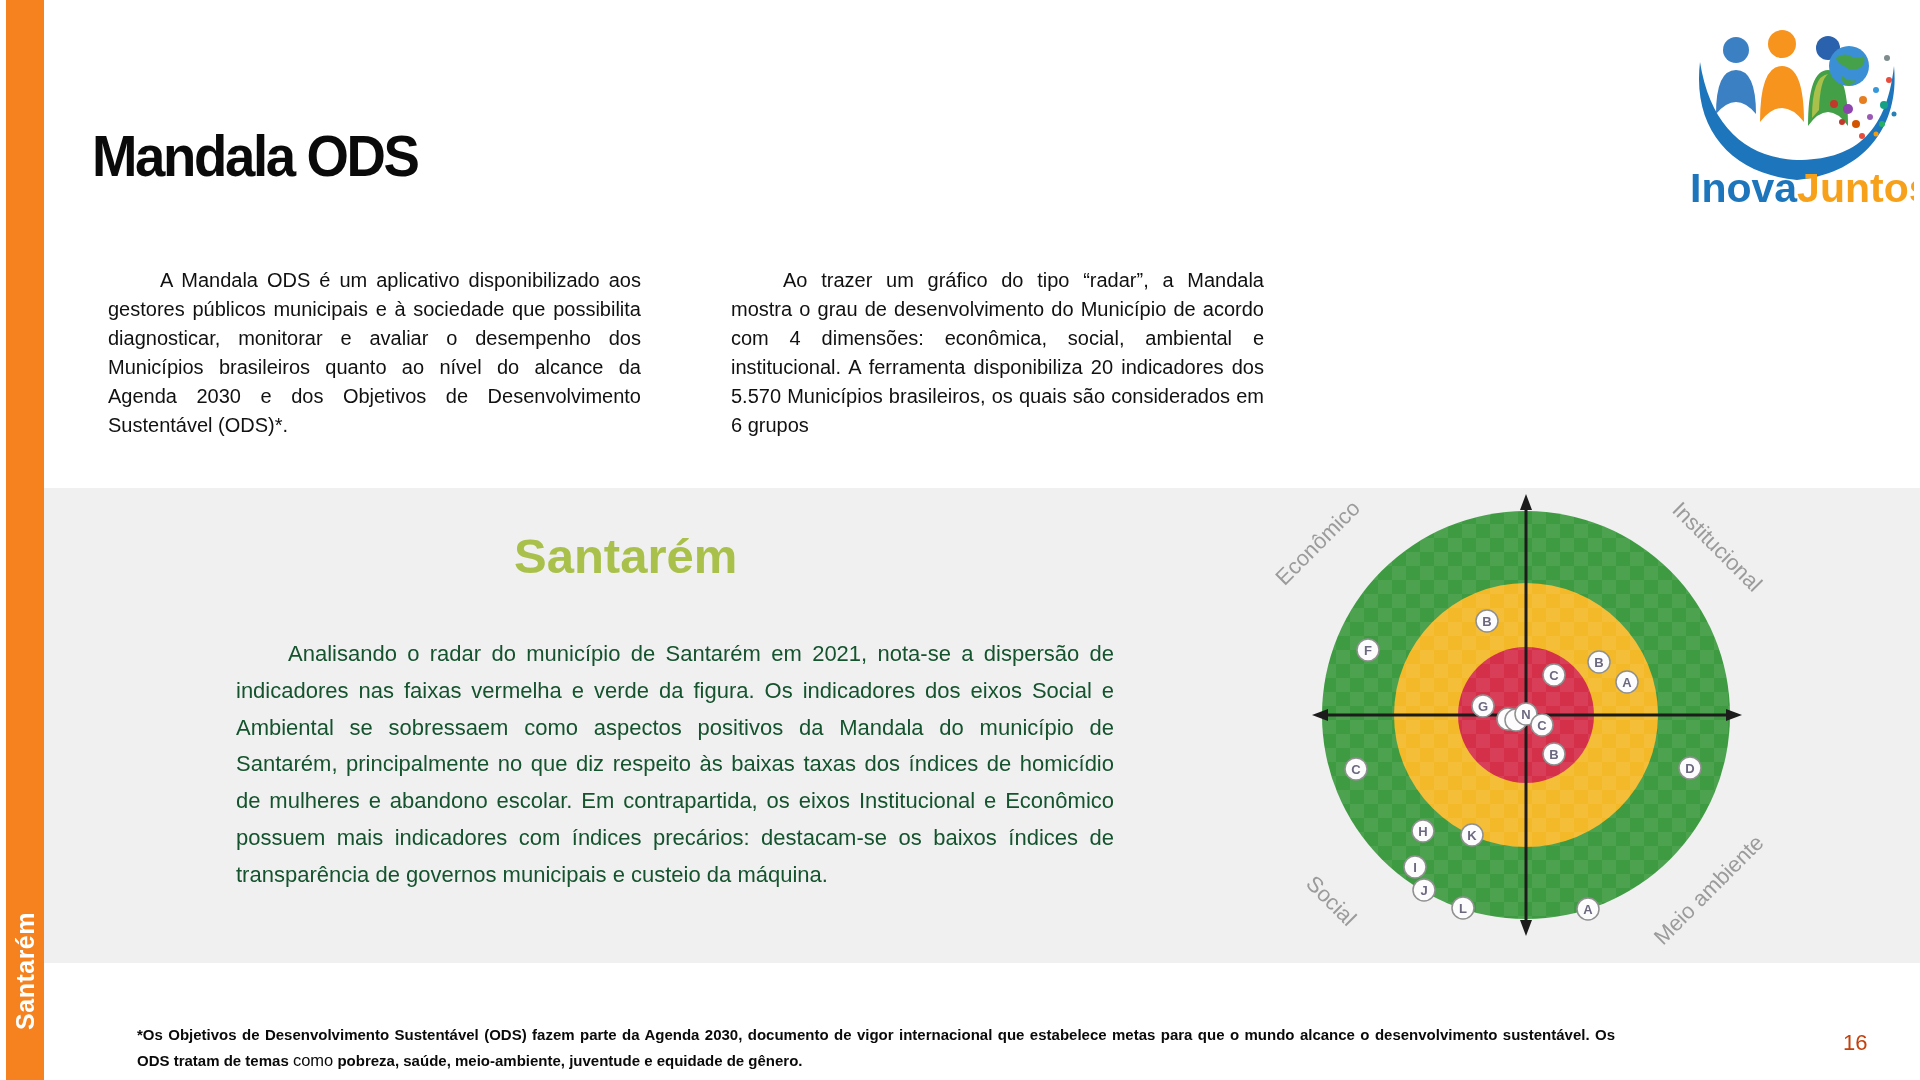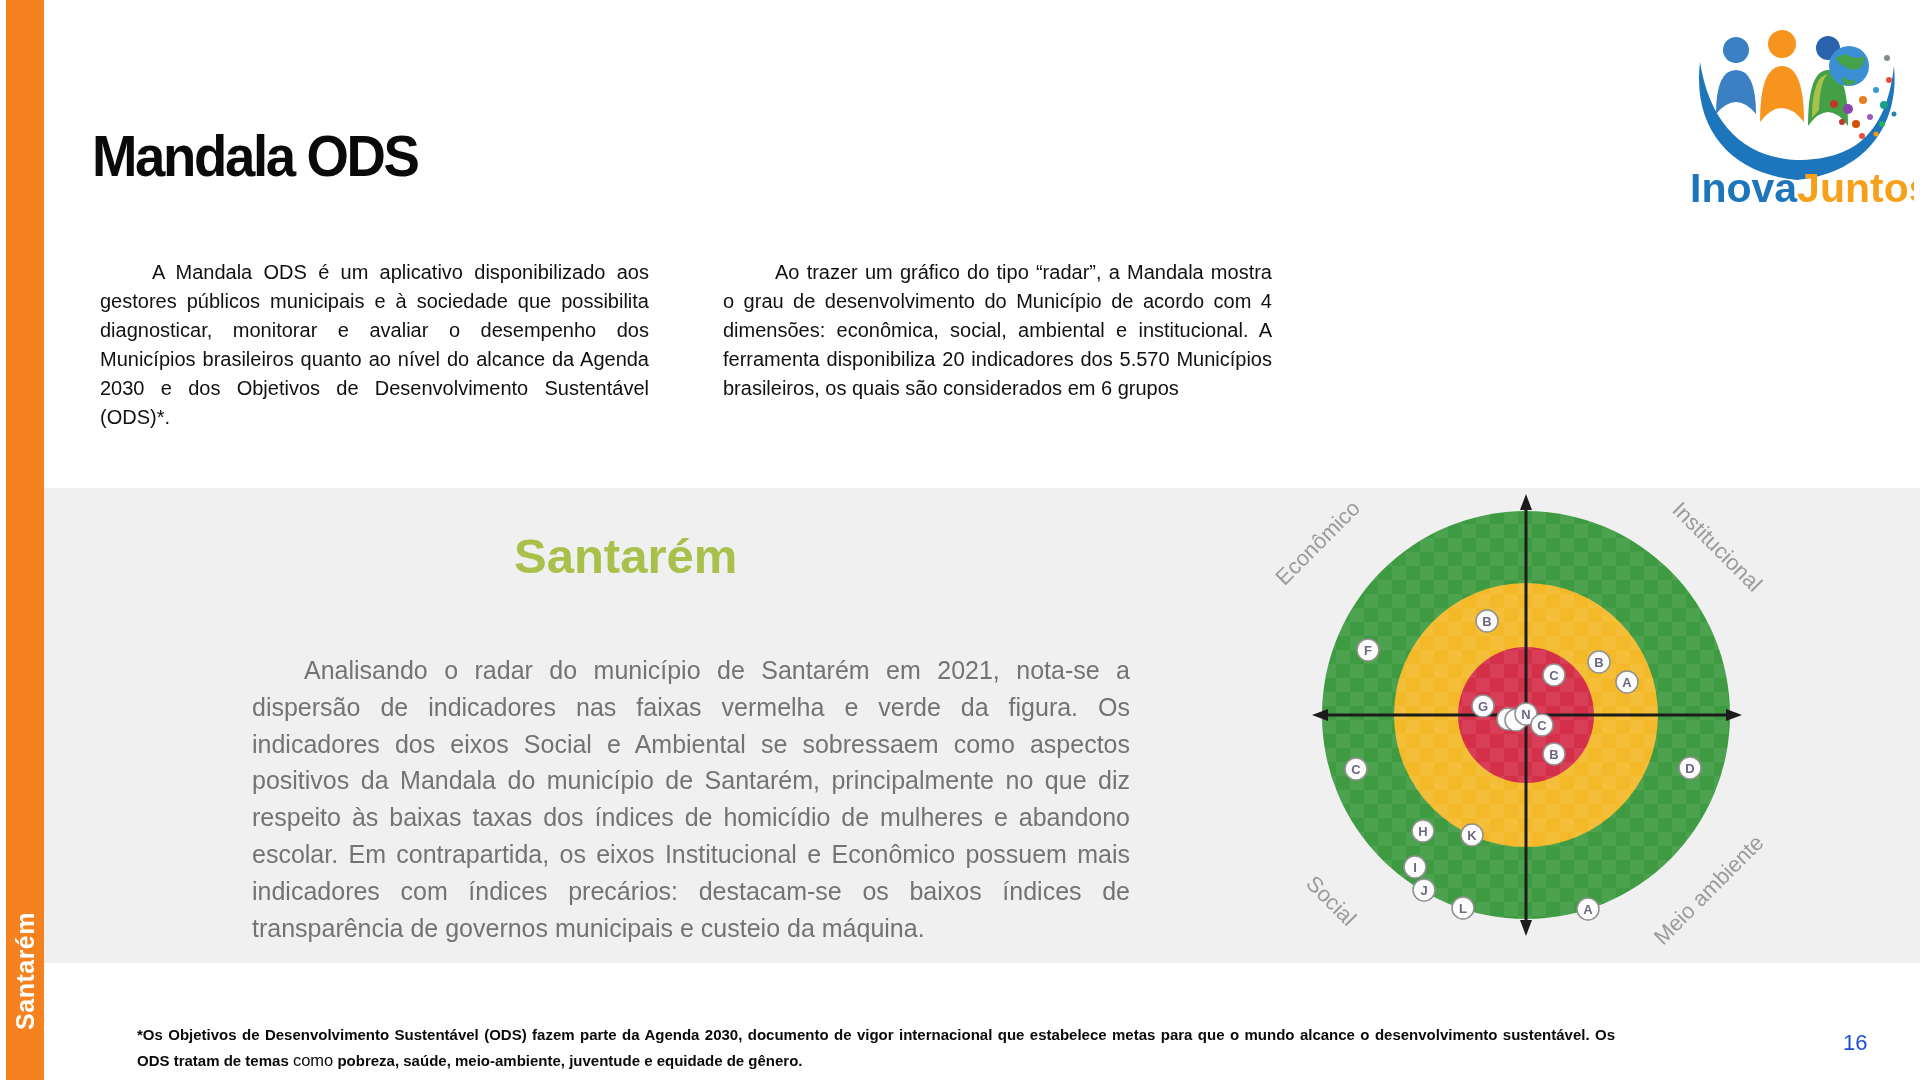--- a/index.html
+++ b/index.html
@@ -16,38 +16,38 @@
     letter-spacing:-2.5px;color:#0a0a0a;transform:scaleX(.94);transform-origin:left top;}
 
   
   .logo{position:absolute;left:1684px;top:10px;width:230px;height:198px;}
   .logo svg{display:block;width:100%;height:100%;}
 
   
   .intro{position:absolute;left:92px;top:250px;width:1812px;display:grid;
     grid-template-columns:565px 565px 566px;column-gap:58px;
     font-size:20px;line-height:29px;text-align:justify;}
-  .intro p{margin:8px;}
+  .intro p{margin:16px;}
   .indent{text-indent:52px;}
 
   
   .band{position:absolute;left:44px;top:488px;width:1876px;height:475px;background:#F0F0F1;}
   .section-title{position:absolute;left:470px;top:40px;margin:0;font-size:49px;font-weight:bold;color:#A9C14B;}
-  .section-body{position:absolute;left:192px;top:148px;width:878px;margin:16px;
-    font-size:25px;line-height:36.8px;text-align:justify;text-indent:52px;color:#737373;}
+  .section-body{position:absolute;left:192px;top:148px;width:878px;margin:0;
+    font-size:22px;line-height:36.8px;text-align:justify;text-indent:52px;color:#14532d;}
 
   
   .chart{position:absolute;left:1236px;top:-6px;width:500px;height:480px;}
   .chart svg{display:block;width:100%;height:100%;overflow:visible;}
 
   
   .footnote{position:absolute;left:128px;top:1014px;width:1478px;margin:9px;
     font-size:15px;font-weight:bold;line-height:1.62;text-align:justify;color:#0a0a0a;}
   .fn-regular{font-weight:400;font-size:16.5px;}
-  .pagenum{position:absolute;left:1843px;top:1030px;font-size:22px;color:#1d4ed8;}
+  .pagenum{position:absolute;left:1843px;top:1030px;font-size:22px;color:#c2410c;}
 </style>
 </head>
 <body>
 
 <div class="slide">
 
   <div class="accent-bar">
     <span class="accent-label">Santarém</span>
   </div>
 

